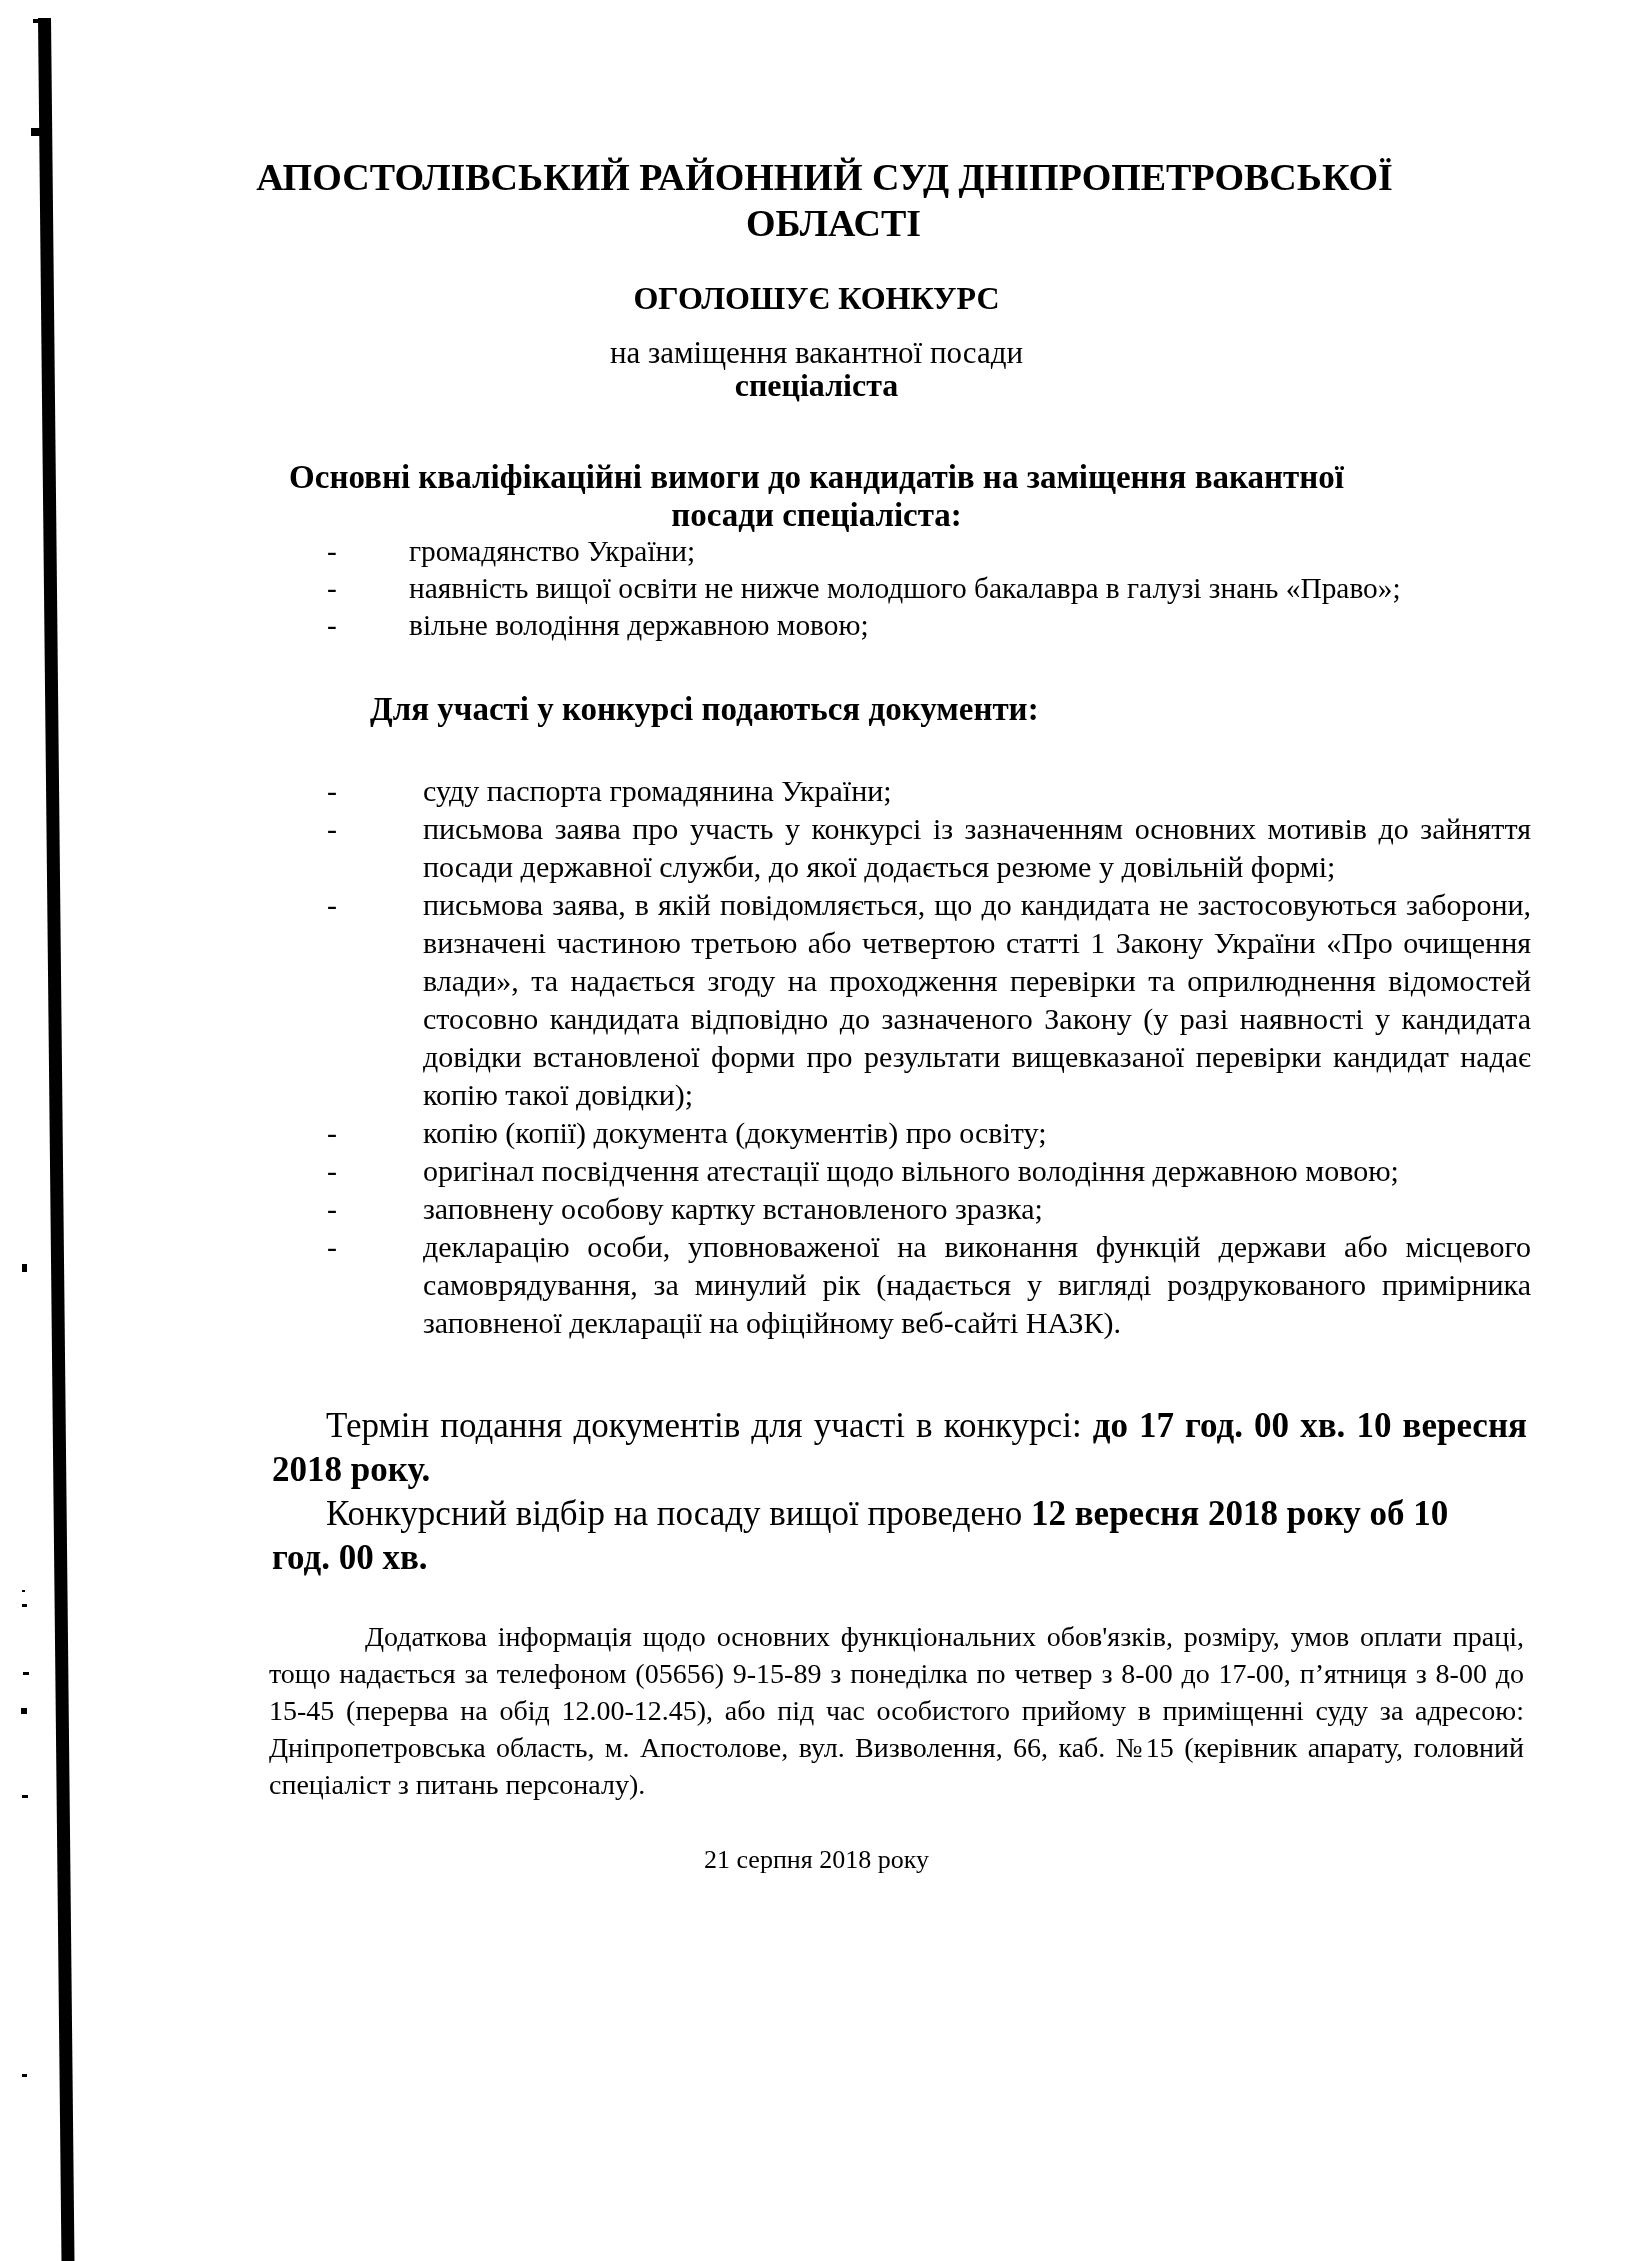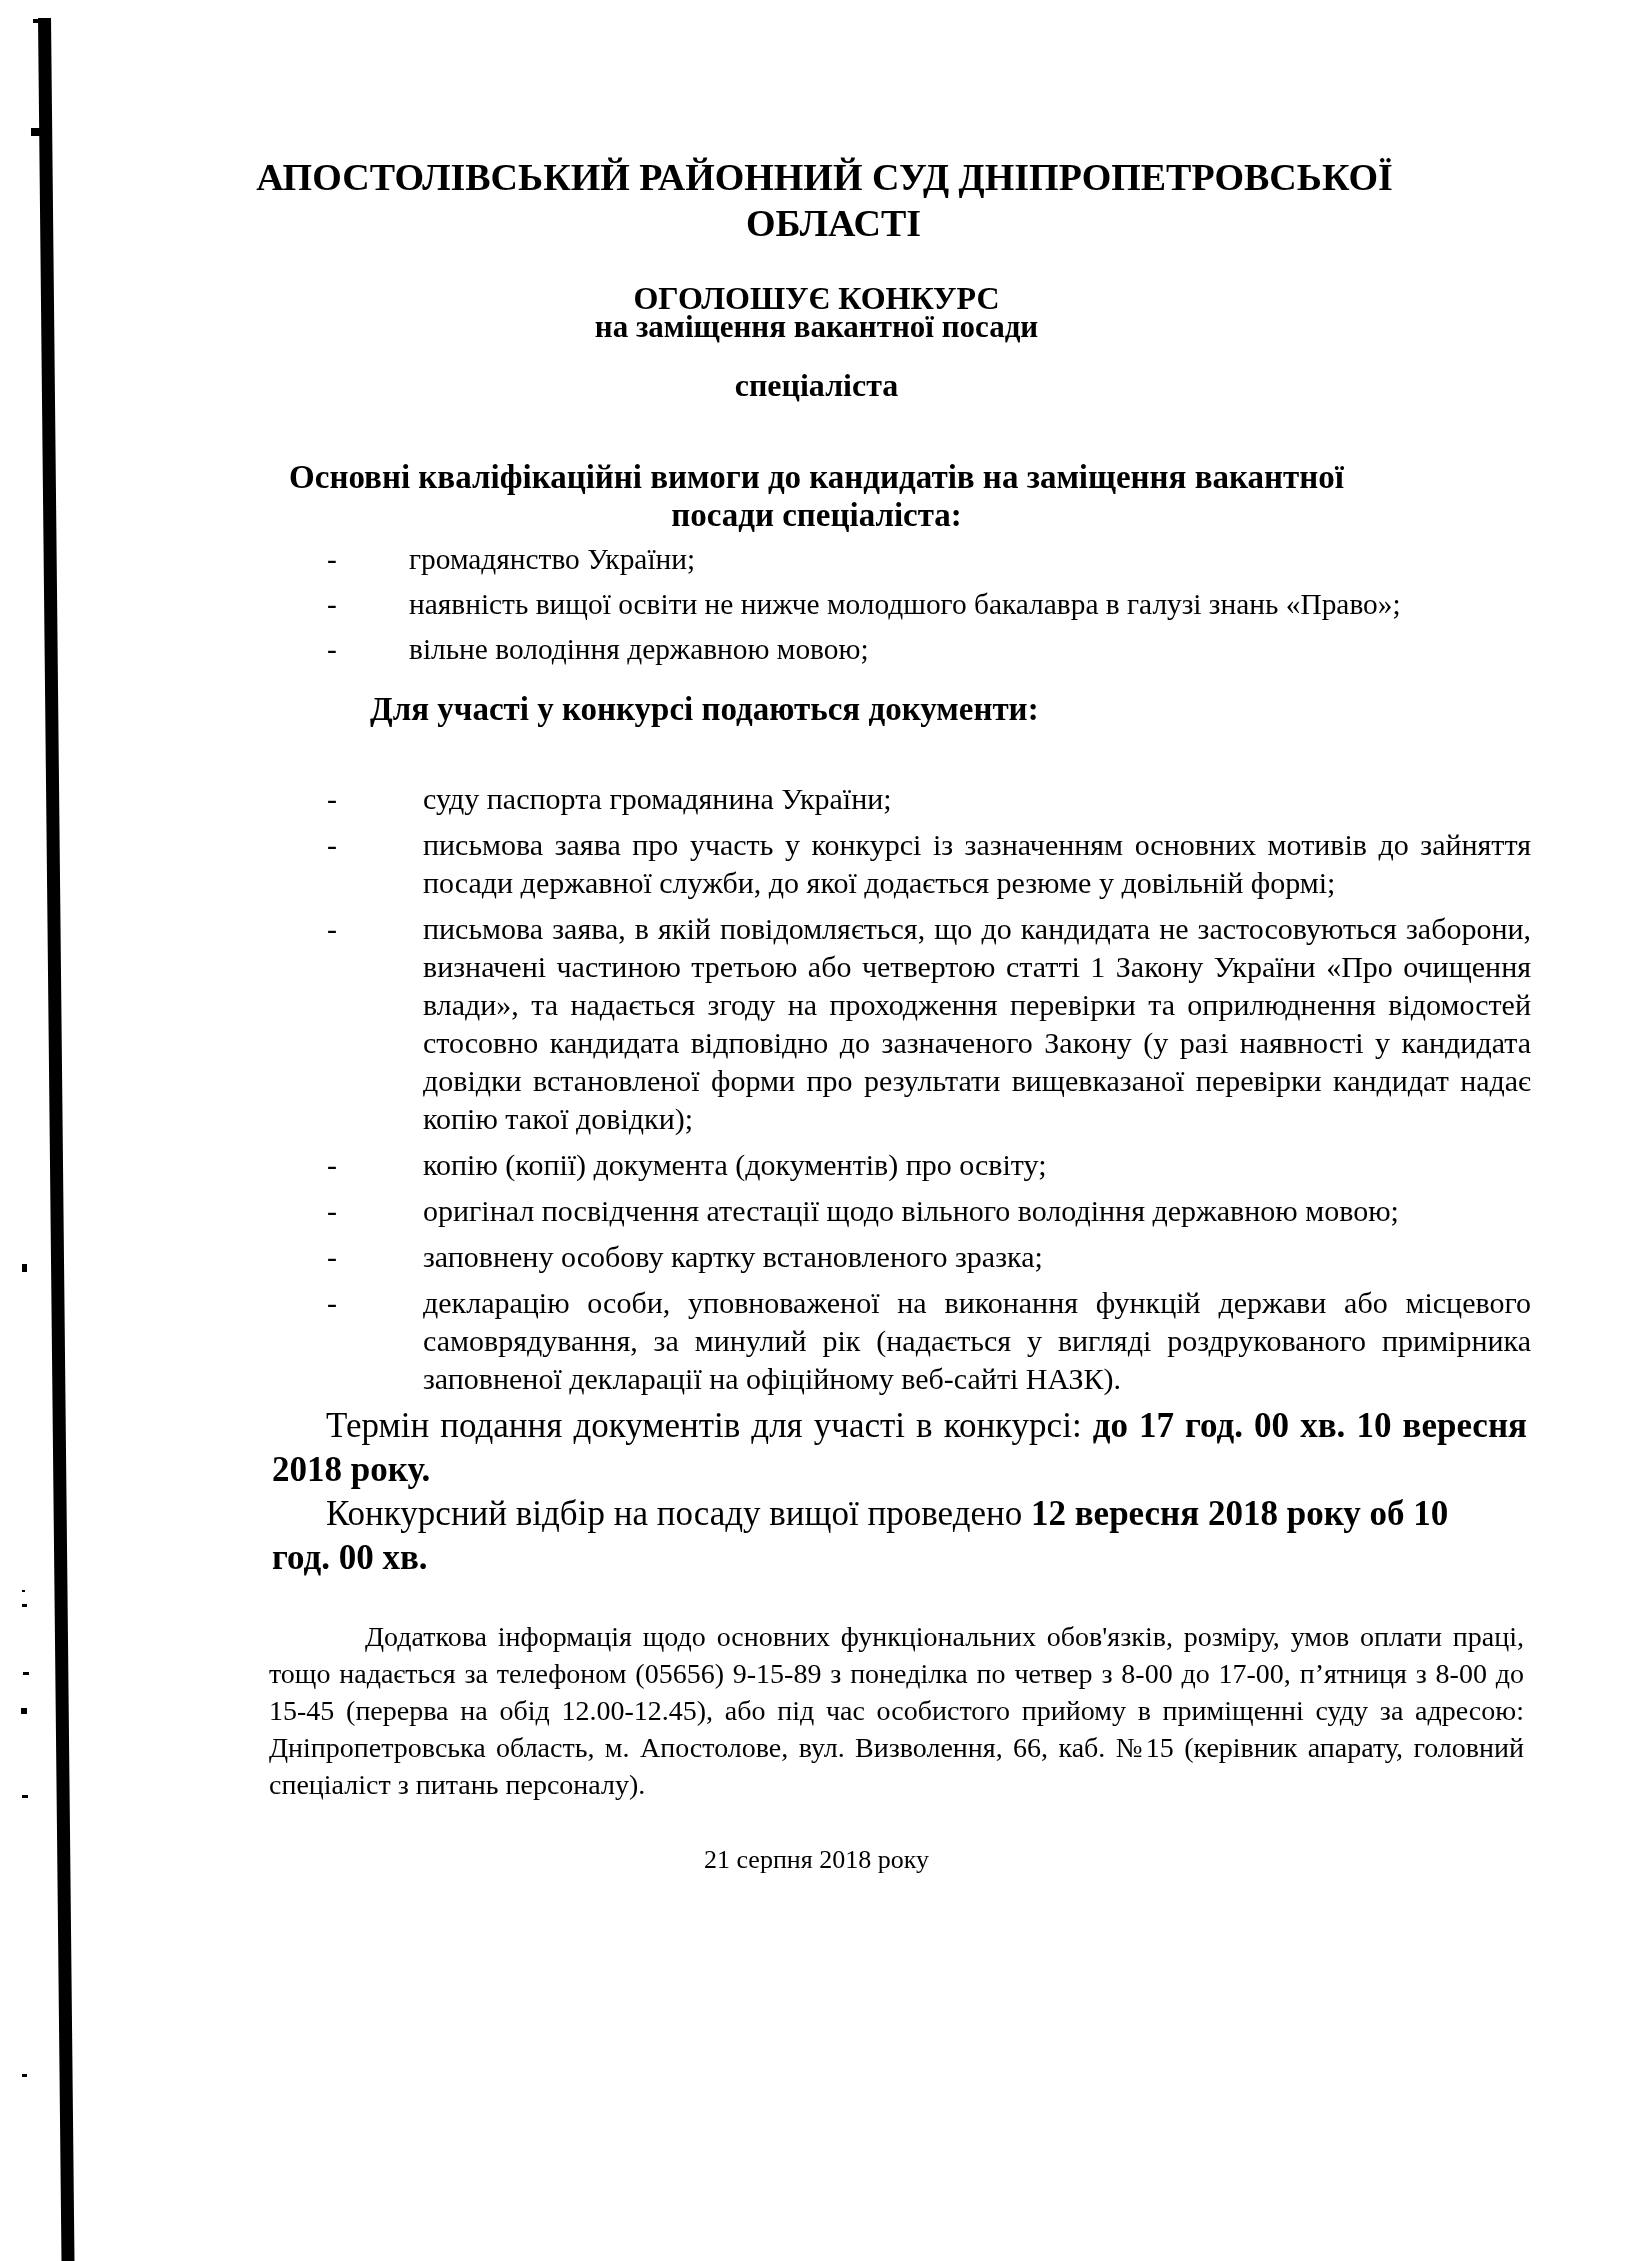--- a/index.html
+++ b/index.html
@@ -30,21 +30,21 @@
     line-height: 46px;
     letter-spacing: 0px;
   }
   .announce { font-weight: bold; font-size: 32px; }
   .sub { font-size: 31px; }
   .subbold { font-weight: bold; font-size: 32px; }
   .heading { font-weight: bold; font-size: 33px; line-height: 42px; }
   .list { position: absolute; margin: 0; padding: 0; list-style: none; }
   .list li { position: relative; font-size: 29.4px; line-height: 37px; }
   .list .dash { position: absolute; left: 0; top: 0; }
-  .list .txt { display: block; text-align: justify; margin-top: 8px; }
+  .list .txt { display: block; text-align: justify; }
   .list1 { left: 327px; top: 533px; width: 1204px; }
   .list1 .txt { margin-left: 82px; }
   .list2 { left: 327px; top: 772px; width: 1204px; }
   .list2 .txt { margin-left: 96px; }
   .list2 li { font-size: 30px; line-height: 38px; }
   .para-big {
     position: absolute;
     left: 272px;
     width: 1255px;
     font-size: 35px;
@@ -77,21 +77,21 @@
 <div class="speck" style="left:20.5px;top:1708px;width:6.4px;height:6.4px;"></div>
 <div class="speck" style="left:22px;top:1795px;width:6.4px;height:3.2px;"></div>
 <div class="speck" style="left:22px;top:2074px;width:5.1px;height:3.2px;"></div>
 
 <div class="page">
 
   <div class="center title" style="top:154px;padding-left:8px;">АПОСТОЛІВСЬКИЙ РАЙОННИЙ СУД ДНІПРОПЕТРОВСЬКОЇ</div>
   <div class="center title" style="top:200px;padding-left:17px;">ОБЛАСТІ</div>
 
   <div class="center announce" style="top:280px;">ОГОЛОШУЄ КОНКУРС</div>
-  <div class="center sub" style="top:309px;font-weight:bold;">на заміщення вакантної посади</div>
+  <div class="center sub" style="top:335px;">на заміщення вакантної посади</div>
   <div class="center subbold" style="top:367px;">спеціаліста</div>
 
   <div class="center heading" style="top:456px;">Основні кваліфікаційні вимоги до кандидатів на заміщення вакантної</div>
   <div class="center heading" style="top:494px;">посади спеціаліста:</div>
 
   <ul class="list list1">
     <li>
         <span class="dash">-</span>
         <span class="txt">громадянство України;</span>
       </li>

